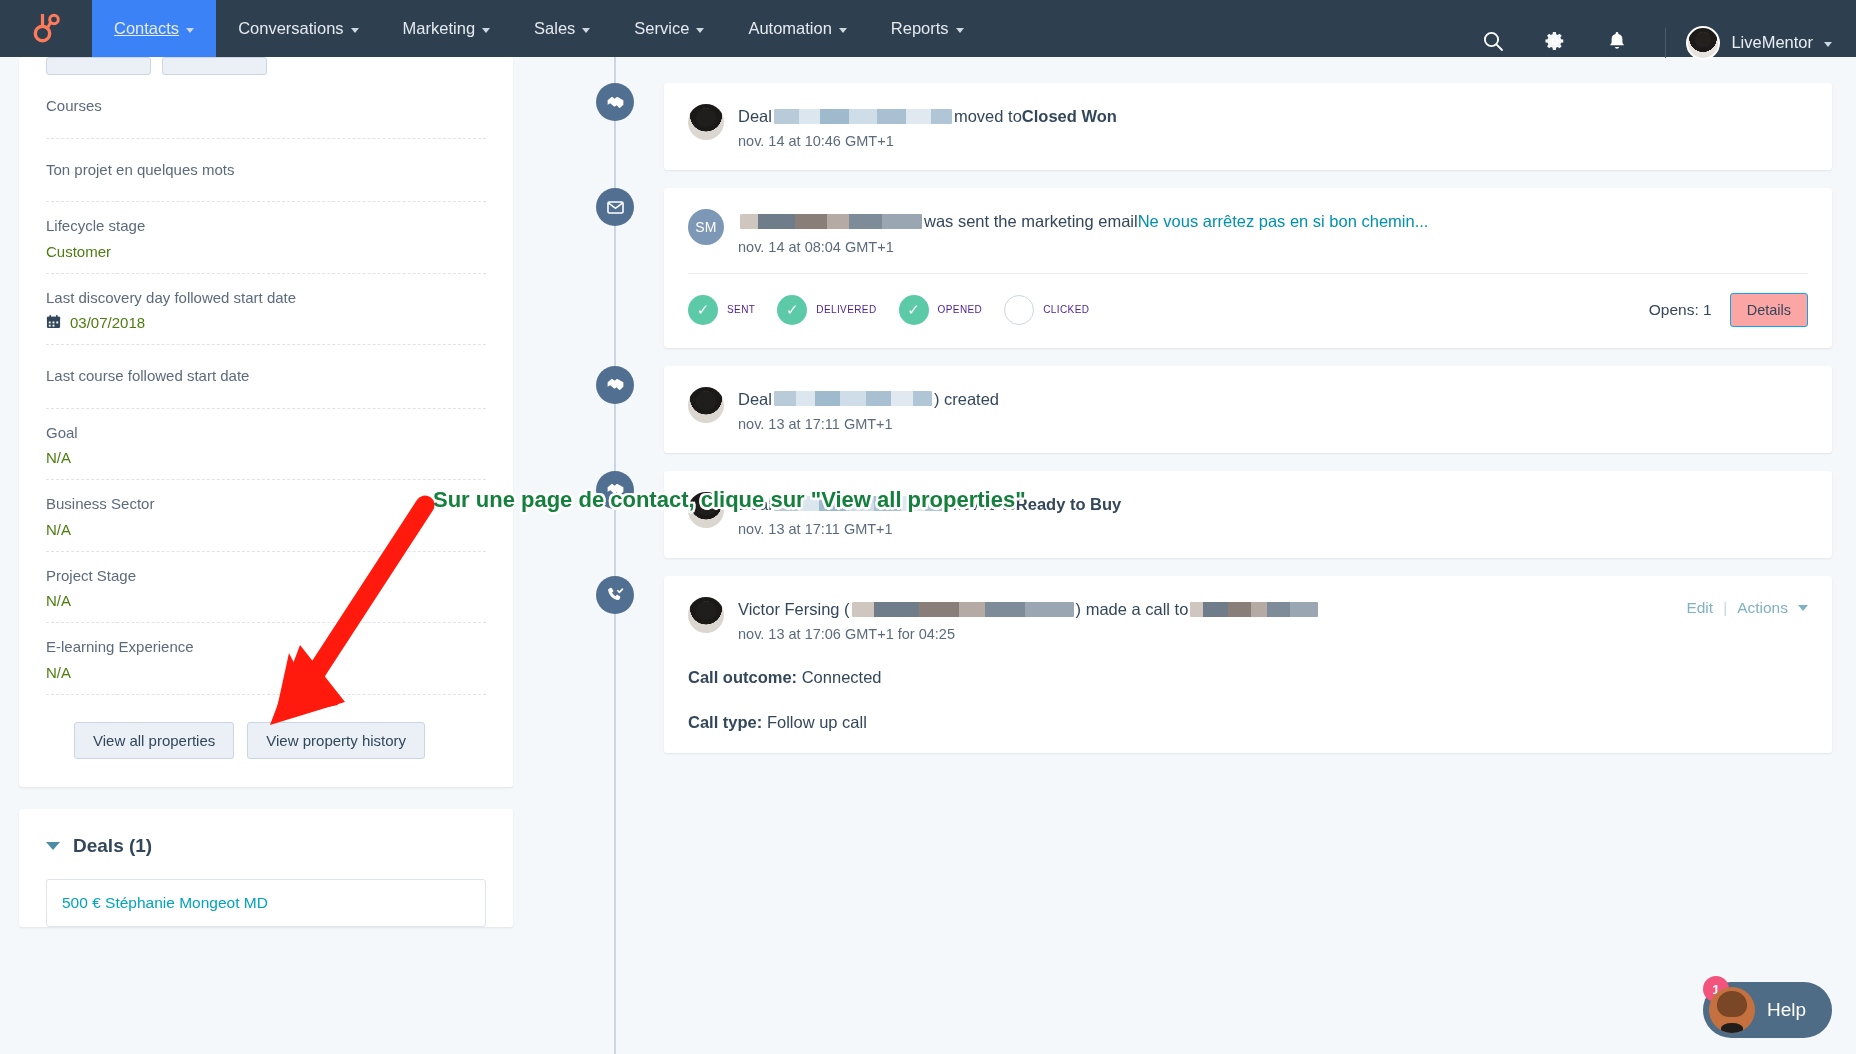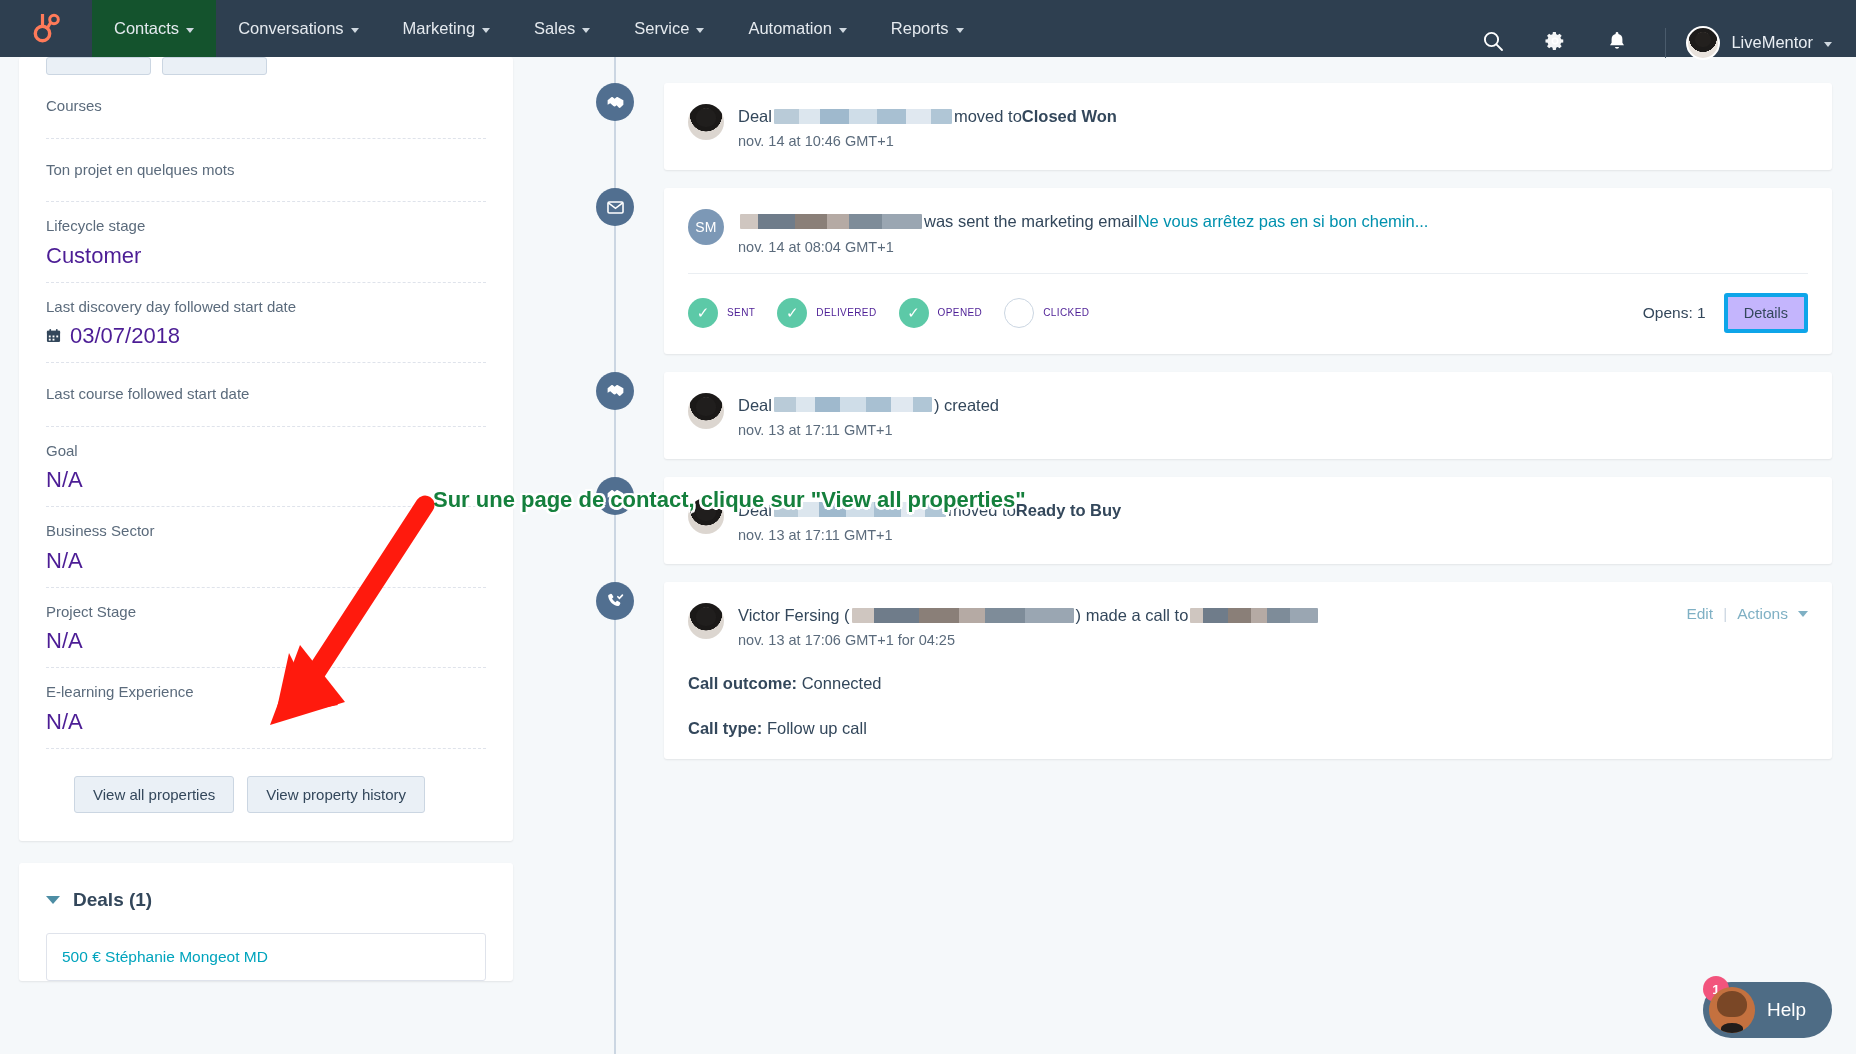--- a/index.html
+++ b/index.html
@@ -18,21 +18,21 @@
   .logo-wrap {
     width: 92px; display: flex; align-items: center; justify-content: center;
     cursor: pointer;
   }
   .nav-items { display: flex; align-items: stretch; }
   .nav-item {
     display: flex; align-items: center; gap: 7px;
     padding: 0 22px; color: #e5eaef; font-size: 16.5px; cursor: pointer;
     white-space: nowrap;
   }
-  .nav-item.active { background: #14532d; }
+  .nav-item.active { background: #3b82f6; text-decoration: underline; }
   .caret {
     display: inline-block; width: 0; height: 0;
     border-left: 4.5px solid transparent; border-right: 4.5px solid transparent;
     border-top: 5px solid #cfd8e0; margin-top: 3px;
   }
   .nav-right {
     margin-left: auto; display: flex; align-items: center; gap: 6px; padding-right: 24px; margin-top: 28px;
   }
   .icon-btn {
     width: 56px; height: 57px; display: flex; align-items: center; justify-content: center;
@@ -68,21 +68,21 @@
   .chip {
     border: 1px solid #cbd6e2; background: #eaf0f6; border-radius: 3px;
     height: 18px; width: 105px;
   }
   .prop {
     border-bottom: 1px dashed #dfe3eb; padding: 13px 0 13px 0;
   }
   .prop:last-child { border-bottom: none; }
   .prop-label { color: #5b6b7c; font-size: 15px; line-height: 1.5; }
   .prop-value {
-    color: #4c1d95; font-size: 22px; margin-top: 5px; display: flex; align-items: center; gap: 9px;
+    color: #4d7c0f; font-size: 15px; margin-top: 5px; display: flex; align-items: center; gap: 9px;
   }
   .prop.empty { padding: 20px 0 20px 0; }
   .cal-icon { font-size: 15px; line-height: 1; color: #33475b; }
   .btn-row { display: flex; gap: 13px; padding: 27px 0 28px 28px; }
   .btn {
     background: #eaf0f6; border: 1px solid #cbd6e2; border-radius: 3px;
     color: #33475b; font-size: 15px; padding: 9px 18px; cursor: pointer;
     white-space: nowrap;
   }
   .deals-card { margin-top: 22px; padding: 26px 27px 0 27px; }
@@ -150,21 +150,21 @@
   .circle-check {
     width: 30px; height: 30px; border-radius: 50%; background: #5cc9a7;
     display: flex; align-items: center; justify-content: center; color: #fff; font-size: 15px;
   }
   .circle-empty {
     width: 30px; height: 30px; border-radius: 50%; background: #fff; border: 1px solid #cbd6e2;
   }
   .pill-label { font-size: 10px; color: #4c1d95; letter-spacing: 0.4px; }
   .opens { margin-left: auto; font-size: 15.5px; color: #33475b; margin-right: 18px; }
   .details-btn {
-    background: #c4b5fd; border: 4px solid #0ea5e9; border-radius: 3px;
+    background: #fca5a5; border: 1px solid #0ea5e9; border-radius: 3px;
     color: #33475b; font-size: 14.5px; padding: 8px 16px; cursor: pointer;
   }
   .call-actions {
     margin-left: auto; display: flex; align-items: center; gap: 10px;
     font-size: 15.5px; color: #7fb0c4; white-space: nowrap; padding-top: 2px;
   }
   .call-actions span { cursor: pointer; }
   .vsep { color: #cbd6e2; }
   .caret-teal {
     width: 0; height: 0; border-left: 5px solid transparent; border-right: 5px solid transparent;

